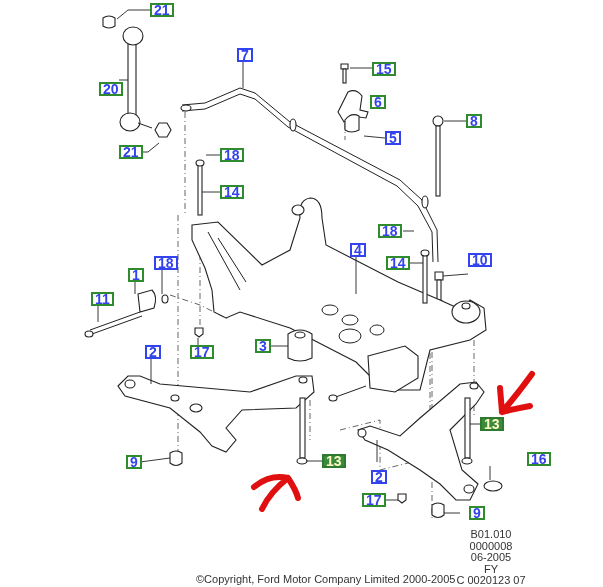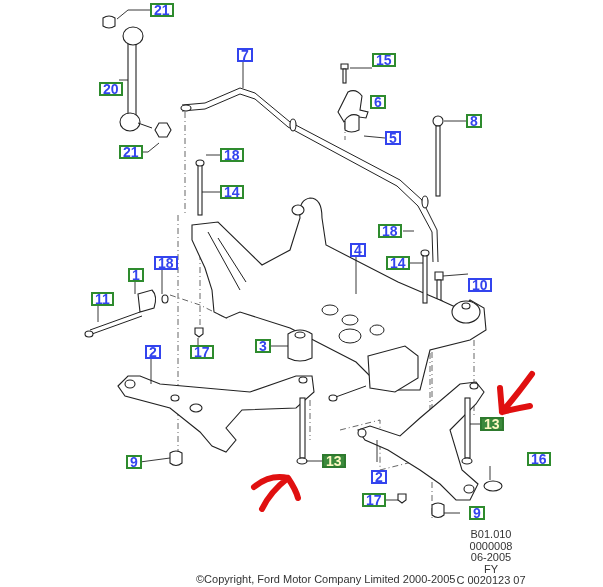--- a/index.html
+++ b/index.html
@@ -164,30 +164,30 @@
   </g>
 
   <path class="redmark" d="M262 509 Q270 492 288 478 M254 487 Q270 474 288 478 Q296 490 298 498"></path>
   <path class="redmark" d="M532 374 Q516 396 502 412 M500 388 L502 412 Q518 408 530 406"></path>
 </svg>
 
 <div class="callout" style="left:150px;top:3px;">21</div>
 <div class="callout" style="left:99px;top:82px;">20</div>
 <div class="callout" style="left:119px;top:145px;">21</div>
 <div class="callout blue" style="left:237px;top:48px;">7</div>
-<div class="callout" style="left:372px;top:53px;">15</div>
+<div class="callout" style="left:372px;top:62px;">15</div>
 <div class="callout" style="left:370px;top:95px;">6</div>
 <div class="callout blue" style="left:385px;top:131px;">5</div>
 <div class="callout" style="left:466px;top:114px;">8</div>
 <div class="callout" style="left:220px;top:148px;">18</div>
 <div class="callout" style="left:220px;top:185px;">14</div>
 <div class="callout" style="left:378px;top:224px;">18</div>
 <div class="callout blue" style="left:350px;top:243px;">4</div>
 <div class="callout" style="left:386px;top:256px;">14</div>
-<div class="callout blue" style="left:468px;top:278px;">10</div>
+<div class="callout blue" style="left:468px;top:253px;">10</div>
 <div class="callout" style="left:128px;top:268px;">1</div>
 <div class="callout blue" style="left:154px;top:256px;">18</div>
 <div class="callout" style="left:91px;top:292px;">11</div>
 <div class="callout" style="left:190px;top:345px;">17</div>
 <div class="callout" style="left:255px;top:339px;">3</div>
 <div class="callout blue" style="left:145px;top:345px;">2</div>
 <div class="callout filled" style="left:322px;top:454px;">13</div>
 <div class="callout filled" style="left:480px;top:417px;">13</div>
 <div class="callout" style="left:126px;top:455px;">9</div>
 <div class="callout blue" style="left:371px;top:470px;">2</div>

